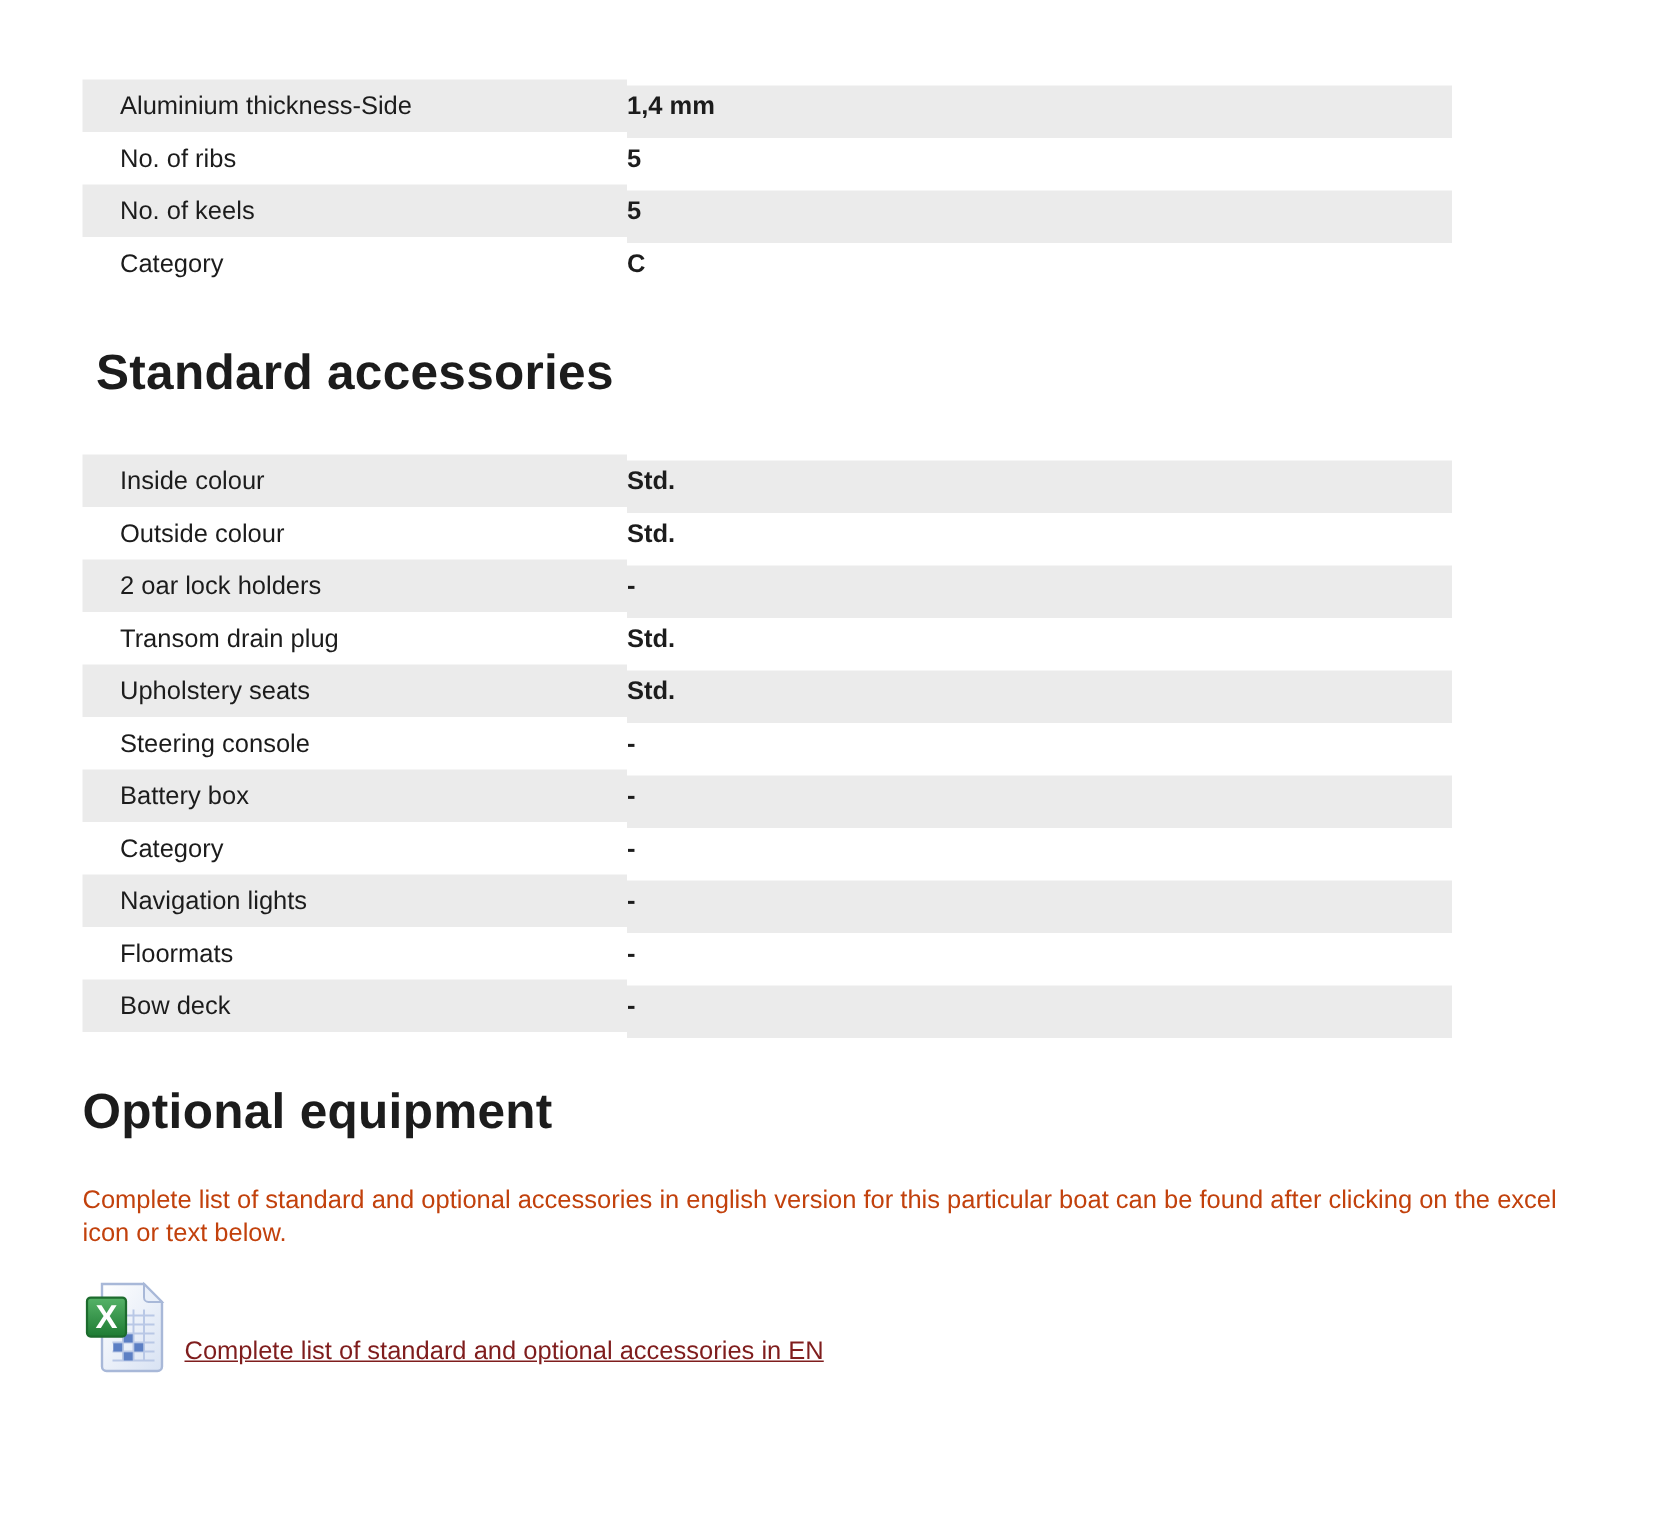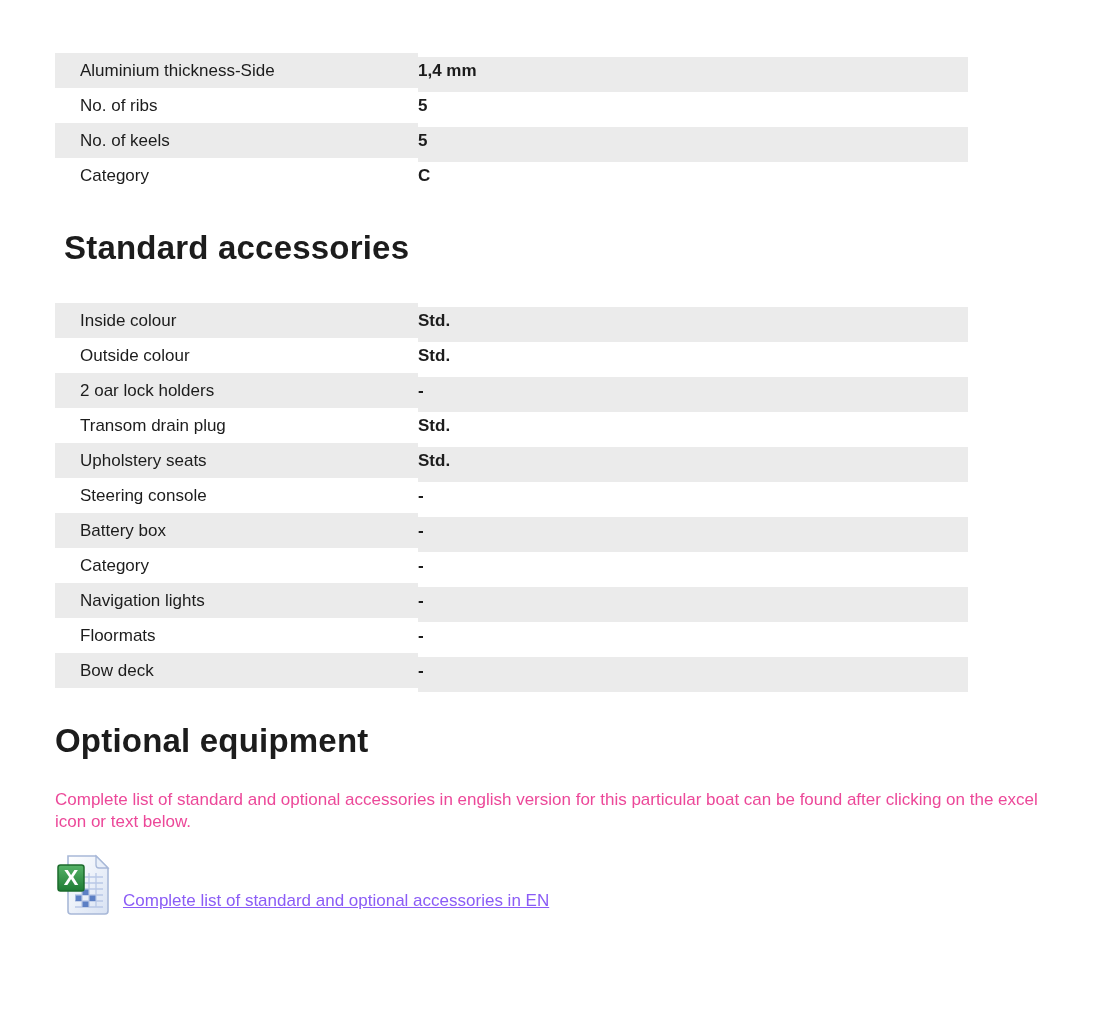--- a/index.html
+++ b/index.html
@@ -68,38 +68,38 @@
   .h-standard { margin: 36px 0 0 9px; }
   .acc-table { margin-top: 36px; }
   .h-optional { margin: 33px 0 0 0; line-height: 40px; }
 
   
   .description {
     margin-top: 28px;
     width: 1005px;
     font-size: 17px;
     line-height: 22px;
-    color: #ec4899;
+    color: #c2410c;
   }
   .download {
     margin-top: 20px;
     display: flex;
     align-items: flex-end;
   }
   .excel-icon-wrap {
     width: 58px;
     height: 64px;
     cursor: pointer;
     flex: 0 0 auto;
   }
   .download-link {
     margin-left: 10px;
     margin-bottom: 6px;
     font-size: 17px;
-    color: #8b5cf6;
+    color: #7f1d1d;
     text-decoration: underline;
     cursor: pointer;
   }
 </style>
 </head>
 <body>
 
 <div class="content">
 
   <div class="spec-table">

